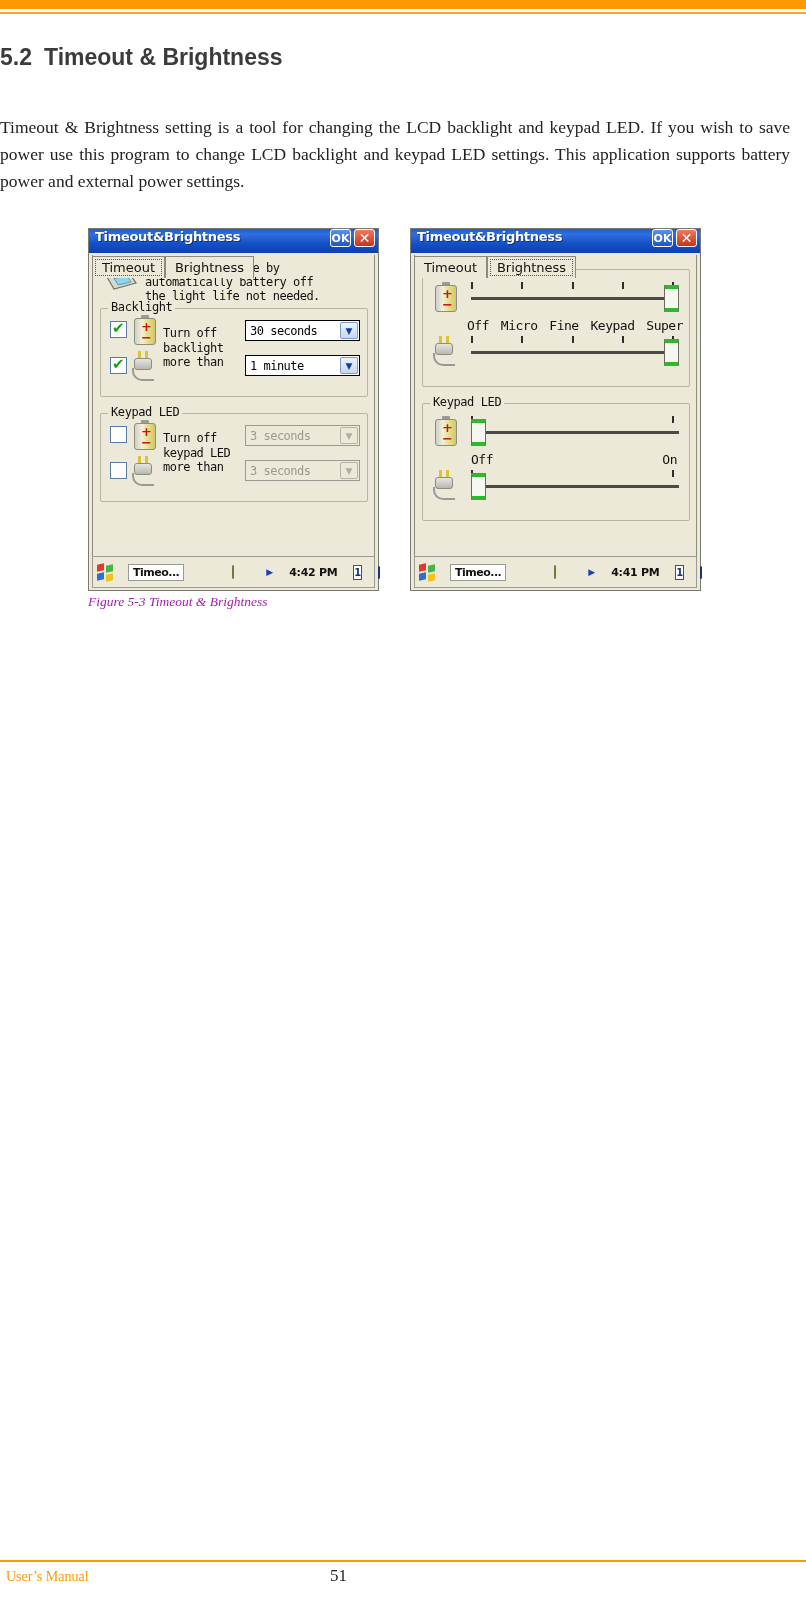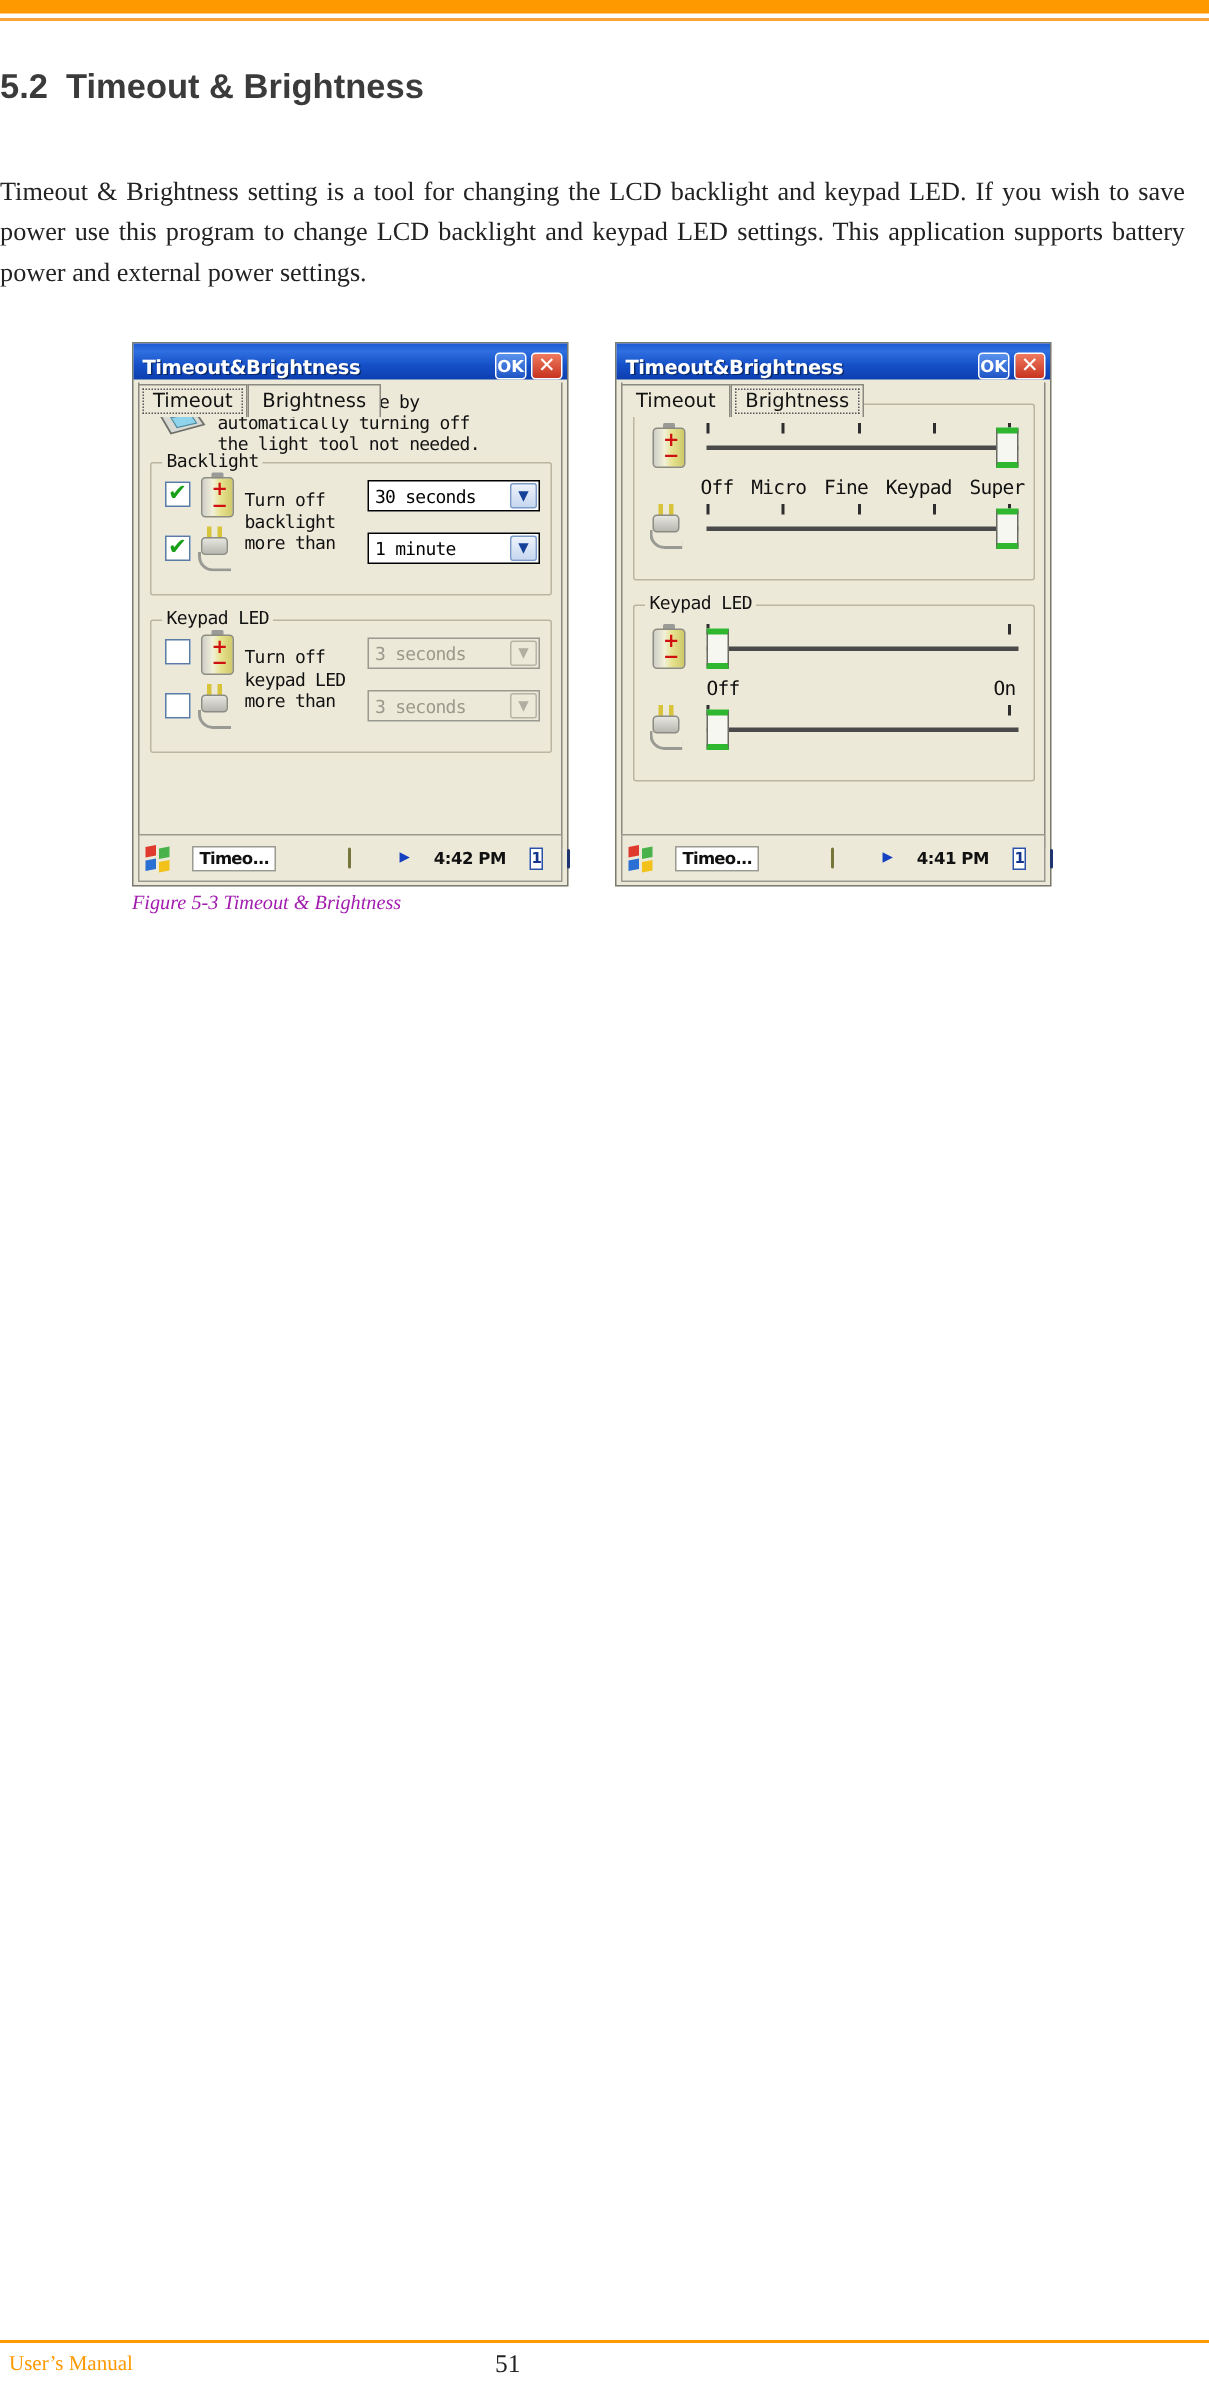--- a/index.html
+++ b/index.html
@@ -50,21 +50,21 @@
     background:#ECE9D8;
     border:1px solid #7a7a70;
     font-family:"DejaVu Sans Mono","Liberation Mono",monospace;
   }
   #win-timeout { left:88px; top:228px; width:291px; height:363px; }
   #win-bright  { left:410px; top:228px; width:291px; height:363px; }
 
   .titlebar {
     height:24px; width:100%;
     background:linear-gradient(180deg,#1b5bd4 0%, #2f6fe0 22%, #1550c8 60%, #0d3fb0 100%);
-    display:flex; align-items:flex-end; padding:0 3px 0 6px;
+    display:flex; align-items:flex-start; padding:0 3px 0 6px;
   }
   .title-text {
     color:#fff; font-size:13px; font-weight:bold; flex:1;
     font-family:"DejaVu Sans","Liberation Sans",sans-serif;
     text-shadow:1px 1px 0 rgba(0,0,0,.45);
     letter-spacing:-0.3px; white-space:nowrap;
   }
   .tb-btn {
     width:21px; height:18px; margin-left:3px; border-radius:3px;
     display:flex; align-items:center; justify-content:center;
@@ -245,22 +245,22 @@
             <line x1="14" y1="1" x2="14" y2="5"></line>
             <line x1="22" y1="4" x2="19" y2="7"></line>
         </g>
         <circle cx="14" cy="10" r="5" fill="#f2d23a" stroke="#9a8a10" stroke-width="1"></circle>
         <path d="M6 18 L28 14 L35 24 L13 30 Z" fill="#d9d9d4" stroke="#6f6f6a" stroke-width="1.2"></path>
         <path d="M13 19.5 L26 17 L30 23 L17 26 Z" fill="#8fd4ea" stroke="#4f8ca0" stroke-width="0.8"></path>
       </svg>
     </div>
     <div class="info mono">
       <div>Save battery life by</div>
-      <div>automatically turning off</div>
-      <div>the light tool not needed.</div>
+      <div>automatically battery off</div>
+      <div>the light life not needed.</div>
     </div>
 
     <div class="group" style="left:7px; top:53px; width:268px; height:89px;">
       <span class="group-title">Backlight</span>
 
       <div class="cbx on" style="left:9px; top:12px;"></div>
       <div class="bat" style="left:33px; top:6px;">
         <div class="cap"></div>
           <div class="body"></div>
           <div class="plus">+</div>

